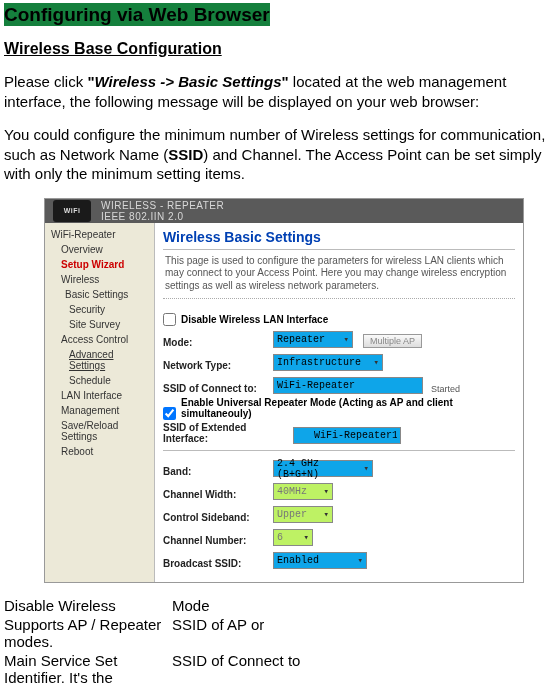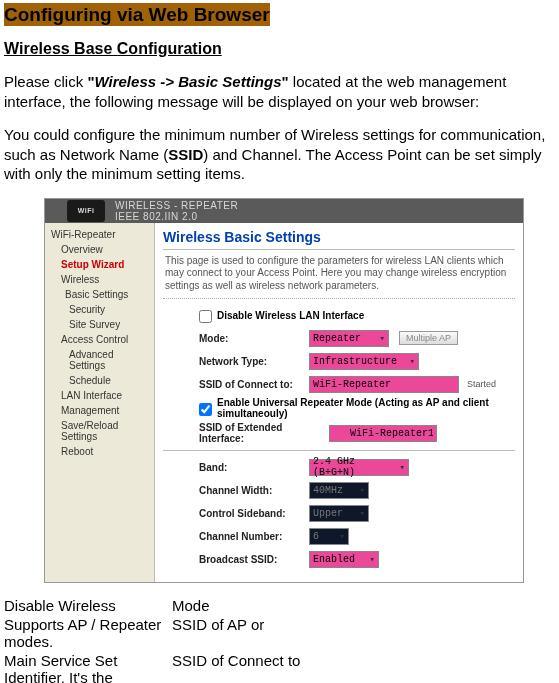--- a/index.html
+++ b/index.html
@@ -7,21 +7,21 @@
       font-family: Arial, Helvetica, sans-serif;
       width: 559px;
       background: #fff;
       color: #000;
       font-size: 15px;
     }
     .page { padding: 4px 4px 8px 4px; }
     .title {
       font-size: 19px;
       font-weight: bold;
-      background: #a16207;
+      background: #15803d;
       display: inline;
       padding: 1px 0;
     }
     .title-row { margin-bottom: 14px; }
     .subtitle {
       font-size: 16px;
       font-weight: bold;
       text-decoration: underline;
       margin-bottom: 14px;
     }
@@ -36,21 +36,21 @@
       border: 1px solid #999;
       background: #f7f7ef;
       font-size: 11px;
     }
     .shot-top {
       display: flex;
       align-items: center;
       background: #5a5a5a;
       color: #d8d8d8;
       height: 24px;
-      padding-left: 22px;
+      padding-left: 8px;
       font-size: 10px;
       letter-spacing: 0.5px;
     }
     .logo-badge {
       width: 38px; height: 22px;
       background: #1a1a1a;
       border-radius: 3px;
       margin-right: 10px;
       display: flex; align-items: center; justify-content: center;
       color: #ddd; font-size: 7px; font-weight: bold;
@@ -75,33 +75,33 @@
       padding-bottom: 4px;
     }
     .panel-desc {
       font-size: 10px;
       color: #555;
       padding: 5px 2px 6px 2px;
       line-height: 1.25;
       border-bottom: 1px dotted #aaa;
     }
     .form { padding-top: 6px; }
-    .frow { display: flex; align-items: center; margin-bottom: 3px; min-height: 20px; margin-left: 36px; }
+    .frow { display: flex; align-items: flex-end; margin-bottom: 3px; min-height: 20px; }
     .flabel { width: 110px; font-size: 10px; font-weight: bold; color: #222; }
     .frow input[type=text], .frow .sel {
       font-family: 'Courier New', monospace;
       font-size: 10px;
       border: 1px solid #888;
-      background: #ec4899;
+      background: #0ea5e9;
       height: 17px;
       padding: 0 3px;
     }
     .sel { display: inline-flex; align-items: center; justify-content: space-between; }
     .sel::after { content: "▾"; font-size: 9px; color: #333; margin-left: 4px; }
-    .sel.disabled { background: #0f172a; color: #777; }
+    .sel.disabled { background: #bef264; color: #777; }
     .cb { margin-right: 5px; position: relative; top: 1px; }
     .btn {
       font-size: 9px; padding: 1px 6px; border: 1px solid #999;
       background: linear-gradient(#fafafa,#ddd); margin-left: 10px; color: #888;
     }
     .started { font-size: 9px; color: #555; margin-left: 8px; }
     .sep { border-top: 1px solid #bbb; margin: 6px 0; }
 
     
     .desc-table { display: grid; grid-template-columns: 160px 1fr; font-size: 15px; column-gap: 8px; row-gap: 2px; }
@@ -137,21 +137,21 @@
     <div class="shot-body">
       <div class="sidebar" id="sidebar">
           <div class="sb-item">WiFi-Repeater</div>
           <div class="sb-item indent">Overview</div>
           <div class="sb-item red indent">Setup Wizard</div>
           <div class="sb-item indent">Wireless</div>
           <div class="sb-item indent" style="padding-left: 20px;">Basic Settings</div>
           <div class="sb-item indent" style="padding-left: 24px;">Security</div>
           <div class="sb-item indent" style="padding-left: 24px;">Site Survey</div>
           <div class="sb-item indent" style="padding-left: 16px;">Access Control</div>
-          <div class="sb-item indent" style="padding-left: 24px;">Advanced Settings</div>
+          <div class="sb-item indent" style="padding-left: 24px; text-decoration: underline;">Advanced Settings</div>
           <div class="sb-item indent" style="padding-left: 24px;">Schedule</div>
           <div class="sb-item indent">LAN Interface</div>
           <div class="sb-item indent">Management</div>
           <div class="sb-item indent">Save/Reload Settings</div>
           <div class="sb-item indent">Reboot</div>
         </div>
       <div class="content">
         <div class="panel-title">Wireless Basic Settings</div>
         <div class="panel-desc">This page is used to configure the parameters for wireless LAN clients which may connect to your Access Point. Here you may change wireless encryption settings as well as wireless network parameters.</div>
         <div class="form">
@@ -195,21 +195,21 @@
           <div class="frow">
             <span class="flabel">Control Sideband:</span>
             <span class="sel disabled" style="width:60px">Upper</span>
           </div>
           <div class="frow">
             <span class="flabel">Channel Number:</span>
             <span class="sel disabled" style="width:40px">6</span>
           </div>
           <div class="frow">
             <span class="flabel">Broadcast SSID:</span>
-            <span class="sel" style="width:70px">Enabled</span>
+            <span class="sel" style="width:94px">Enabled</span>
           </div>
         </div>
       </div>
     </div>
   </div>
 
   <div class="desc-table">
     <div class="k">Disable Wireless</div>
 
     <div class="k">Mode</div>

